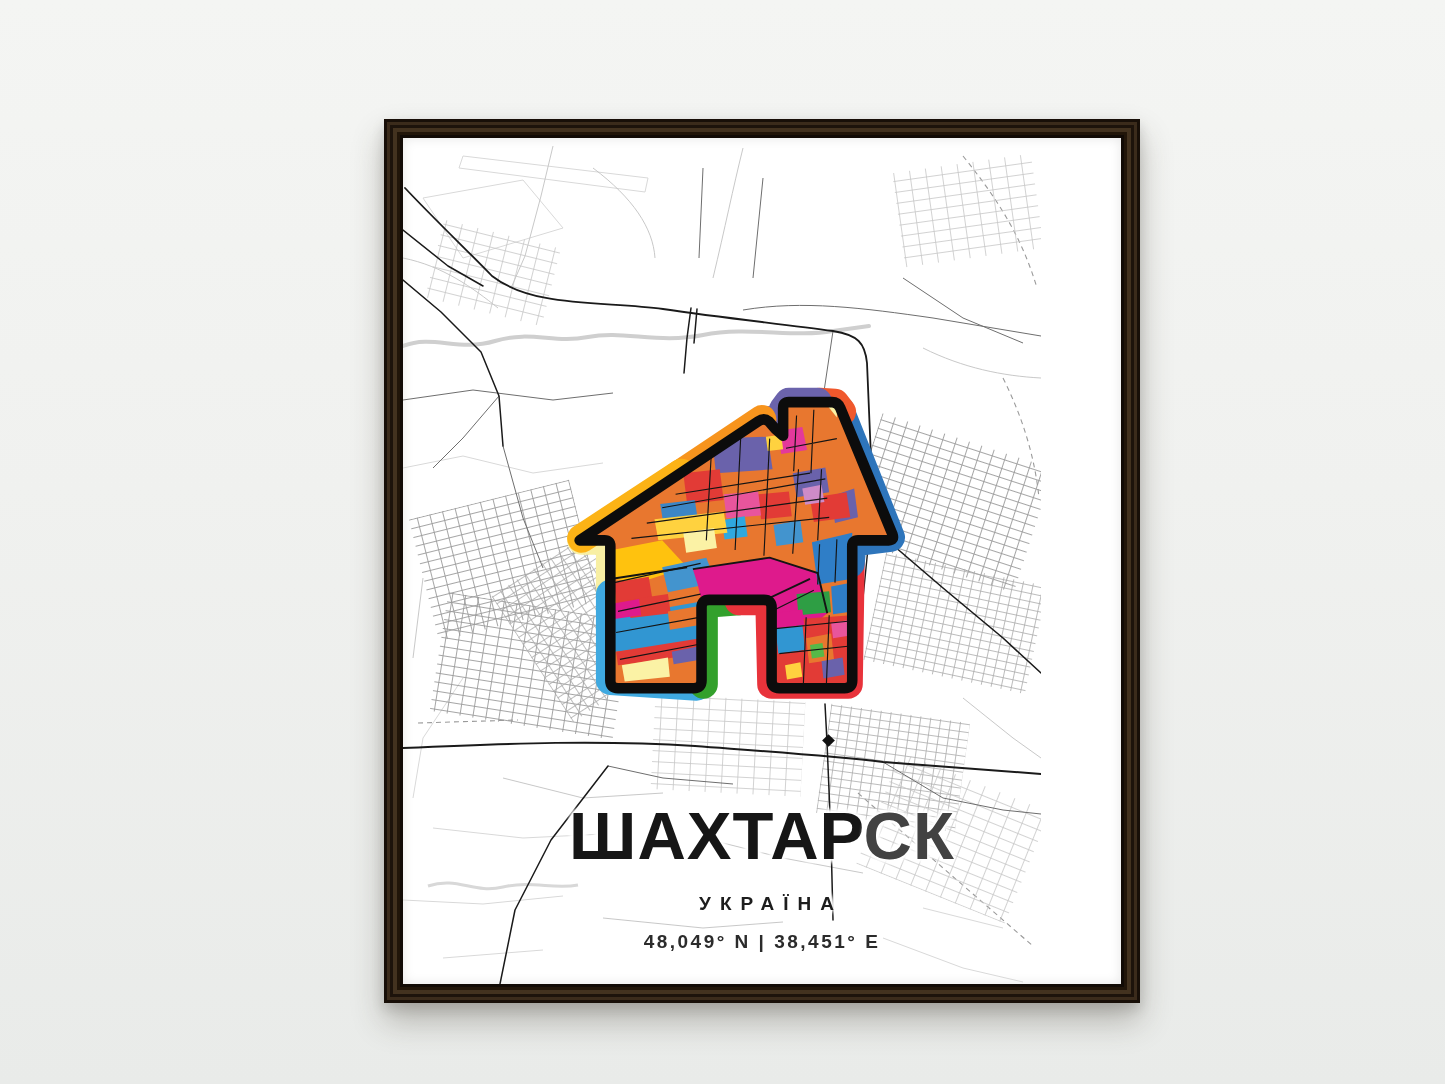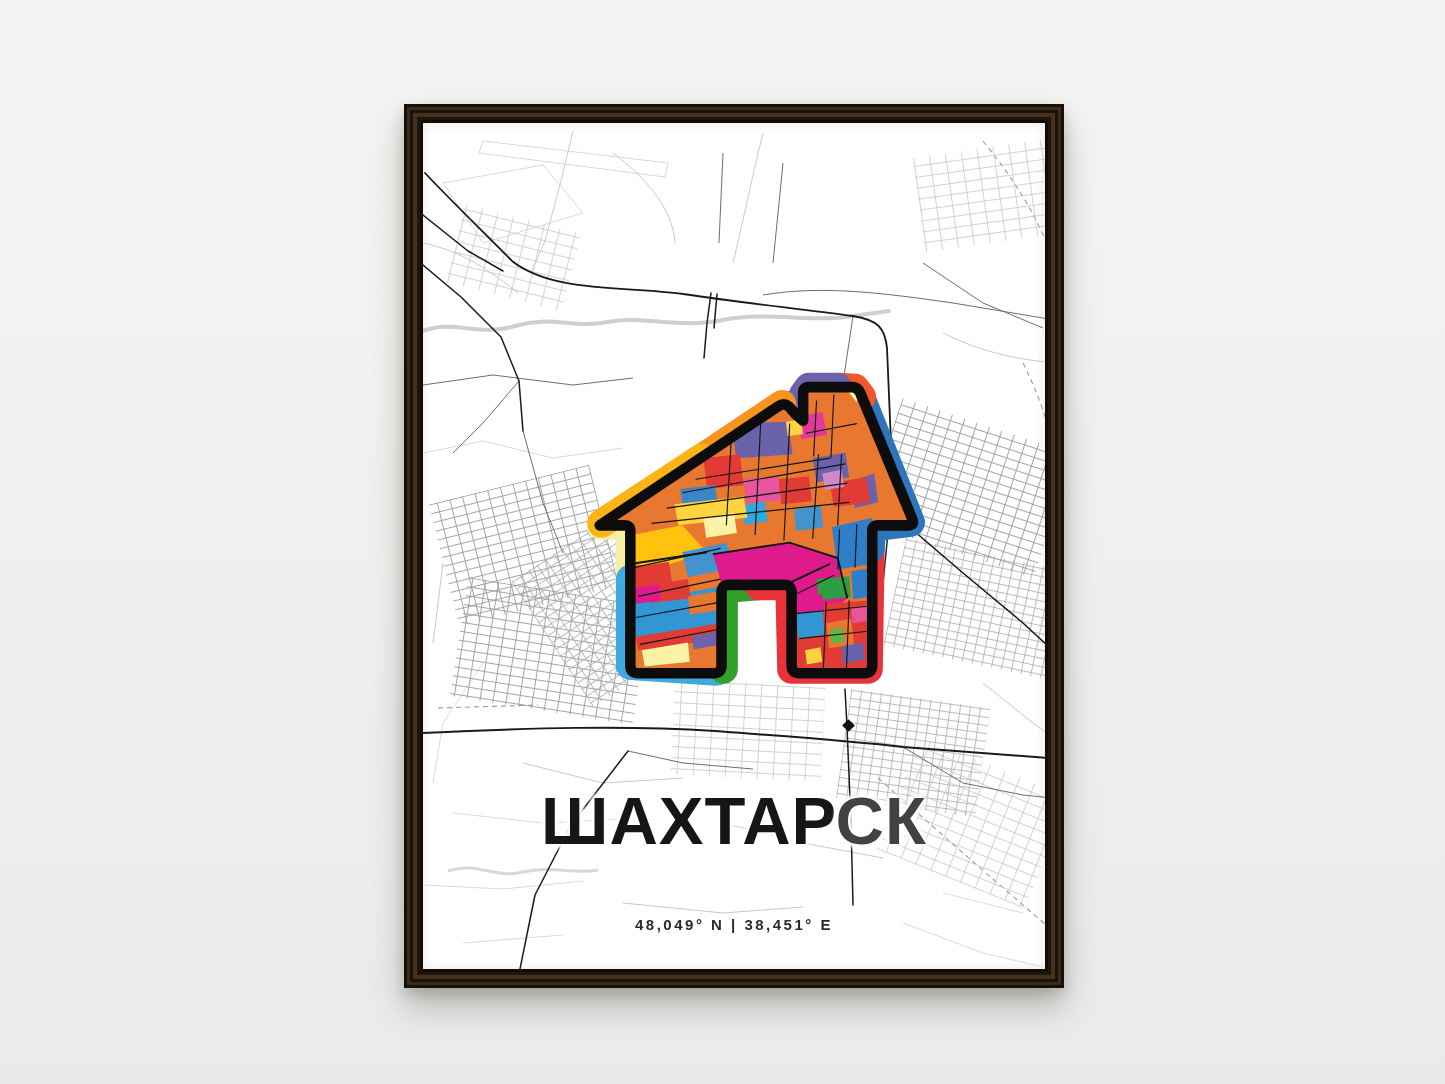--- a/index.html
+++ b/index.html
@@ -6,48 +6,47 @@
   body{
     width:1445px;height:1084px;overflow:hidden;
     font-family:"Liberation Sans",sans-serif;
     background:#eef0ee;
   }
   .scene{
     position:relative;width:1445px;height:1084px;
     background:linear-gradient(180deg,#f4f5f3 0%,#f0f1ef 45%,#e9ebe9 100%);
   }
   .frame{
-    position:absolute;left:384px;top:104px;width:660px;height:884px;
+    position:absolute;left:384px;top:119px;width:756px;height:884px;
     background:#2a1d11;
     box-shadow:
       0 18px 30px rgba(60,52,40,.30),
       0 6px 12px rgba(0,0,0,.14),
       inset 0 0 0 3px #180f08,
       inset 0 0 0 6px #3b2b1b,
       inset 0 0 0 9px #1d130b,
       inset 0 0 0 13px #43321f,
       inset 0 0 0 16px #211509,
       inset 0 0 0 19px #120b06;
-    margin-left: 20px;
   }
   .poster{
     position:absolute;left:19px;top:19px;right:19px;bottom:19px;
     background:#ffffff;overflow:hidden;
     box-shadow:inset 0 0 12px rgba(0,0,0,.10);
   }
   .poster svg.mapsvg{position:absolute;left:0;top:0;}
   .overlay{position:absolute;left:0;width:100%;text-align:center;white-space:nowrap;}
   .halo{
     text-shadow:0 0 3px #fff,0 0 5px #fff,0 0 7px #fff,
       2px 2px 5px #fff,-2px 2px 5px #fff,2px -2px 5px #fff,-2px -2px 5px #fff;
   }
   .title{top:664px;font-size:67px;font-weight:700;letter-spacing:1px;line-height:1;color:#161616;}
   .title .t2{color:#424242;}
   .subtitle{top:755px;font-size:19px;font-weight:700;letter-spacing:9px;padding-left:9px;color:#1d1d1d;}
-  .coords{top:793px;font-size:15px;font-weight:700;letter-spacing:2.5px;color:#2b2b2b;}
+  .coords{top:793px;font-size:19px;font-weight:700;letter-spacing:2.5px;color:#2b2b2b;}
   .credit{top:834px;font-size:9px;font-weight:400;letter-spacing:.4px;color:#b4a798;}
 </style>
 </head>
 <body>
 
 <div class="scene">
   <div class="frame">
     <div class="poster">
 
       <svg class="mapsvg" width="638" height="846" viewBox="0 0 638 846">
@@ -211,17 +210,18 @@
             </g>
           </g>
 
           <path d="M10,166 L196,42 Q202,38 207,42 L214,50 L222,57 L222,28 Q222,22 228,22 L273,22 Q279,22 281.5,28 L336,160 Q338,166 332,166 L300,166 Q294,166 294,172 L294,312 Q294,320 286,320 L218,320 Q210,320 210,312 L210,236 Q210,228 202,228 L145,228 Q137,228 137,236 L137,312 Q137,320 129,320 L50,320 Q42,320 42,312 L42,172 Q42,166 36,166 Z" fill="none" stroke="#0c0c0c" stroke-width="11" stroke-linejoin="round"></path>
         </g>
       </svg>
 
       <div class="overlay title halo">
         <span class="t1">ШАХТАР</span><span class="t2">СК</span>
       </div>
+      <div class="overlay subtitle halo">УКРАЇНА</div>
       <div class="overlay coords halo">48,049° N | 38,451° E</div>
 
     </div>
   </div>
 </div>
 
 </body></html>

